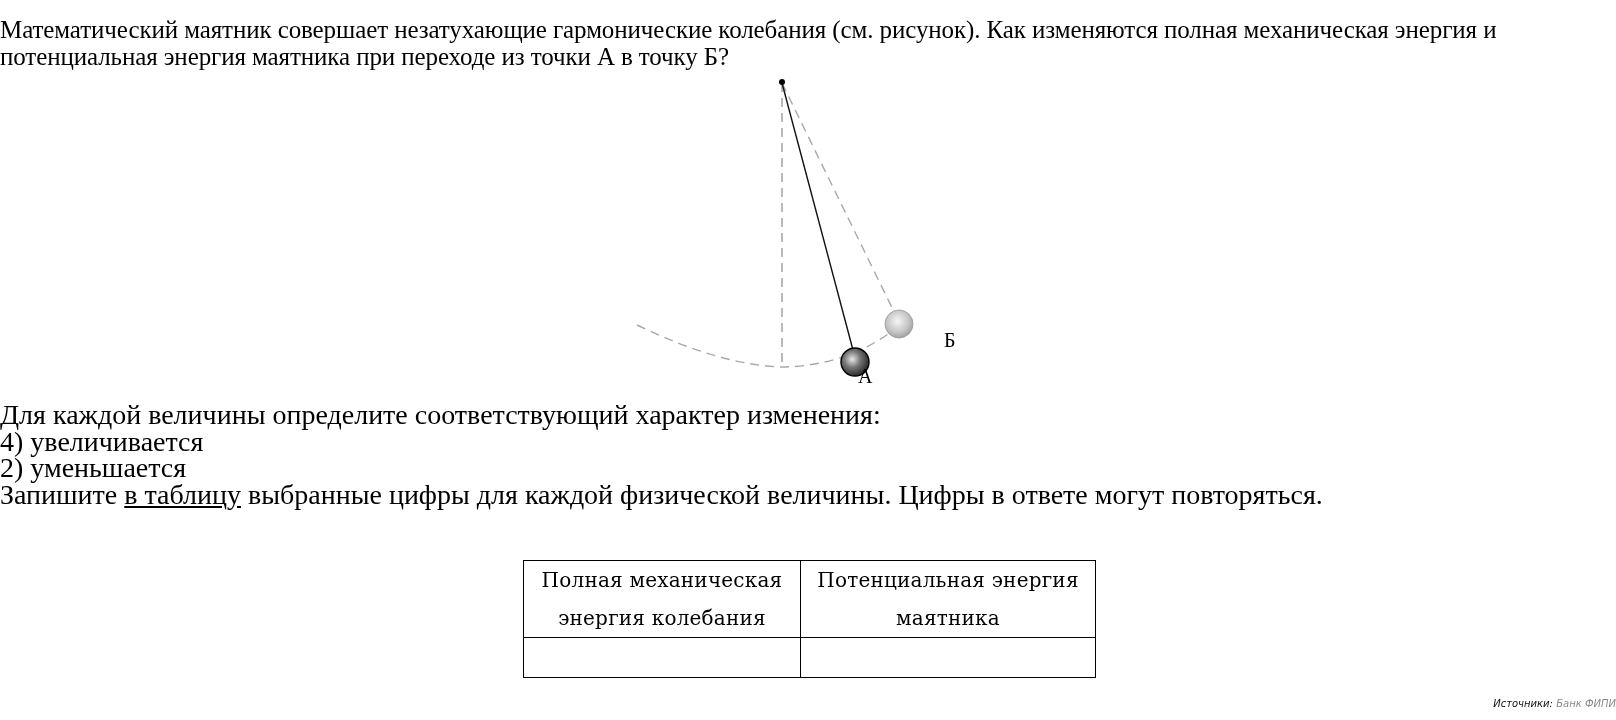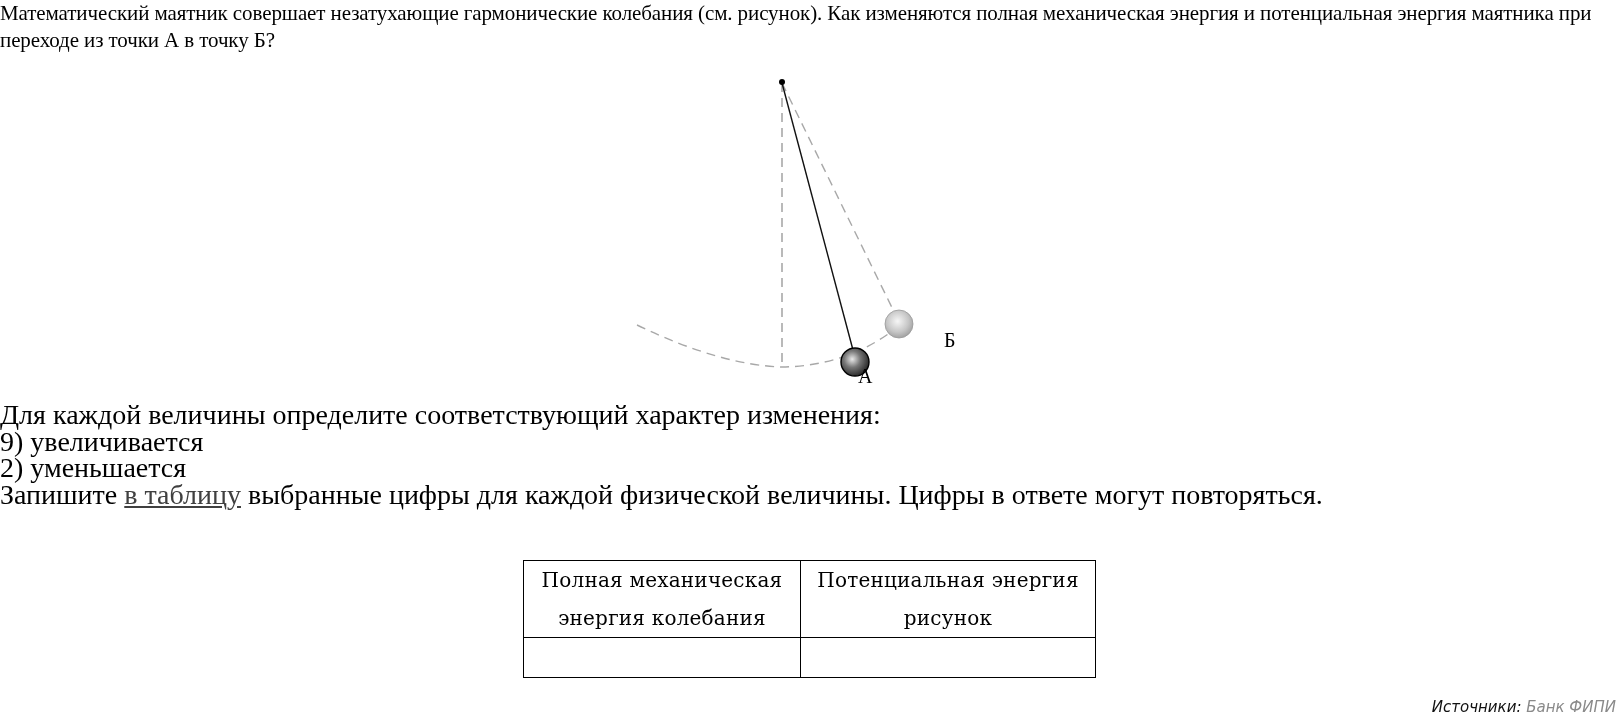--- a/index.html
+++ b/index.html
@@ -11,23 +11,23 @@
       width: 1616px;
       height: 720px;
       position: relative;
       overflow: hidden;
       font-family: "Liberation Serif", serif;
       color: #000;
     }
     .question {
       position: absolute;
       left: 0;
-      top: 0;
+      top: 16px;
       width: 1616px;
-      font-size: 21px;
+      font-size: 25px;
       line-height: 27px;
       letter-spacing: -0.1px;
     }
     .figure {
       position: absolute;
       left: 600px;
       top: 60px;
       width: 380px;
       height: 340px;
     }
@@ -40,21 +40,21 @@
     .instructions {
       position: absolute;
       left: 0;
       top: 402px;
       font-size: 28px;
       line-height: 26.5px;
     }
     .instructions div { white-space: nowrap; }
     .link-underline {
       text-decoration: underline;
-      color: #404040;
+      color: #000000;
       cursor: pointer;
     }
     .answer-table {
       position: absolute;
       left: 523px;
       top: 560px;
       border-collapse: collapse;
       font-family: "DejaVu Serif", serif;
       font-size: 20px;
       font-weight: normal;
@@ -85,21 +85,21 @@
       text-align: center;
       font-size: 20px;
       font-family: "DejaVu Serif", serif;
     }
     .source {
       position: absolute;
       right: 0;
       top: 698px;
       font-family: "DejaVu Sans", sans-serif;
       font-style: italic;
-      font-size: 15px;
+      font-size: 10px;
       white-space: nowrap;
     }
     .source .src-label { color: #111; }
     .source .src-value { color: #8a8a8a; }
   </style>
 </head>
 <body>
 
 <div class="question">Математический маятник совершает незатухающие гармонические колебания (см. рисунок). Как изменяются полная механическая энергия и потенциальная энергия маятника при переходе из точки А в точку Б?</div>
 
@@ -131,39 +131,39 @@
     <circle cx="299" cy="264" r="14" fill="url(#gradB)" stroke="#999" stroke-width="0.8"></circle>
 
     <circle cx="255" cy="302" r="14" fill="url(#gradA)" stroke="#000" stroke-width="1.4"></circle>
   </svg>
   <span class="fig-label" style="left:258px; top:305px;">А</span>
   <span class="fig-label" style="left:344px; top:269px;">Б</span>
 </div>
 
 <div class="instructions">
   <div>Для каждой величины определите соответствующий характер изменения:</div>
-  <div>9) увеличивается</div>
+  <div>4) увеличивается</div>
   <div>2) уменьшается</div>
   <div>
     <span>Запишите</span>
     <span class="link-underline">в таблицу</span>
     <span>выбранные цифры для каждой физической величины. Цифры в ответе могут повторяться.</span>
   </div>
 </div>
 
 <table class="answer-table">
   <tbody>
       <tr>
     <th>
       <div>Полная механическая</div>
       <div>энергия колебания</div>
     </th>
     <th class="col2">
       <div>Потенциальная энергия</div>
-      <div>рисунок</div>
+      <div>маятника</div>
     </th>
   </tr>
   <tr>
     <td>
       <input class="answer-input" type="text" value="" style="">
     </td>
     <td>
       <input class="answer-input" type="text" value="" style="">
     </td>
   </tr>

